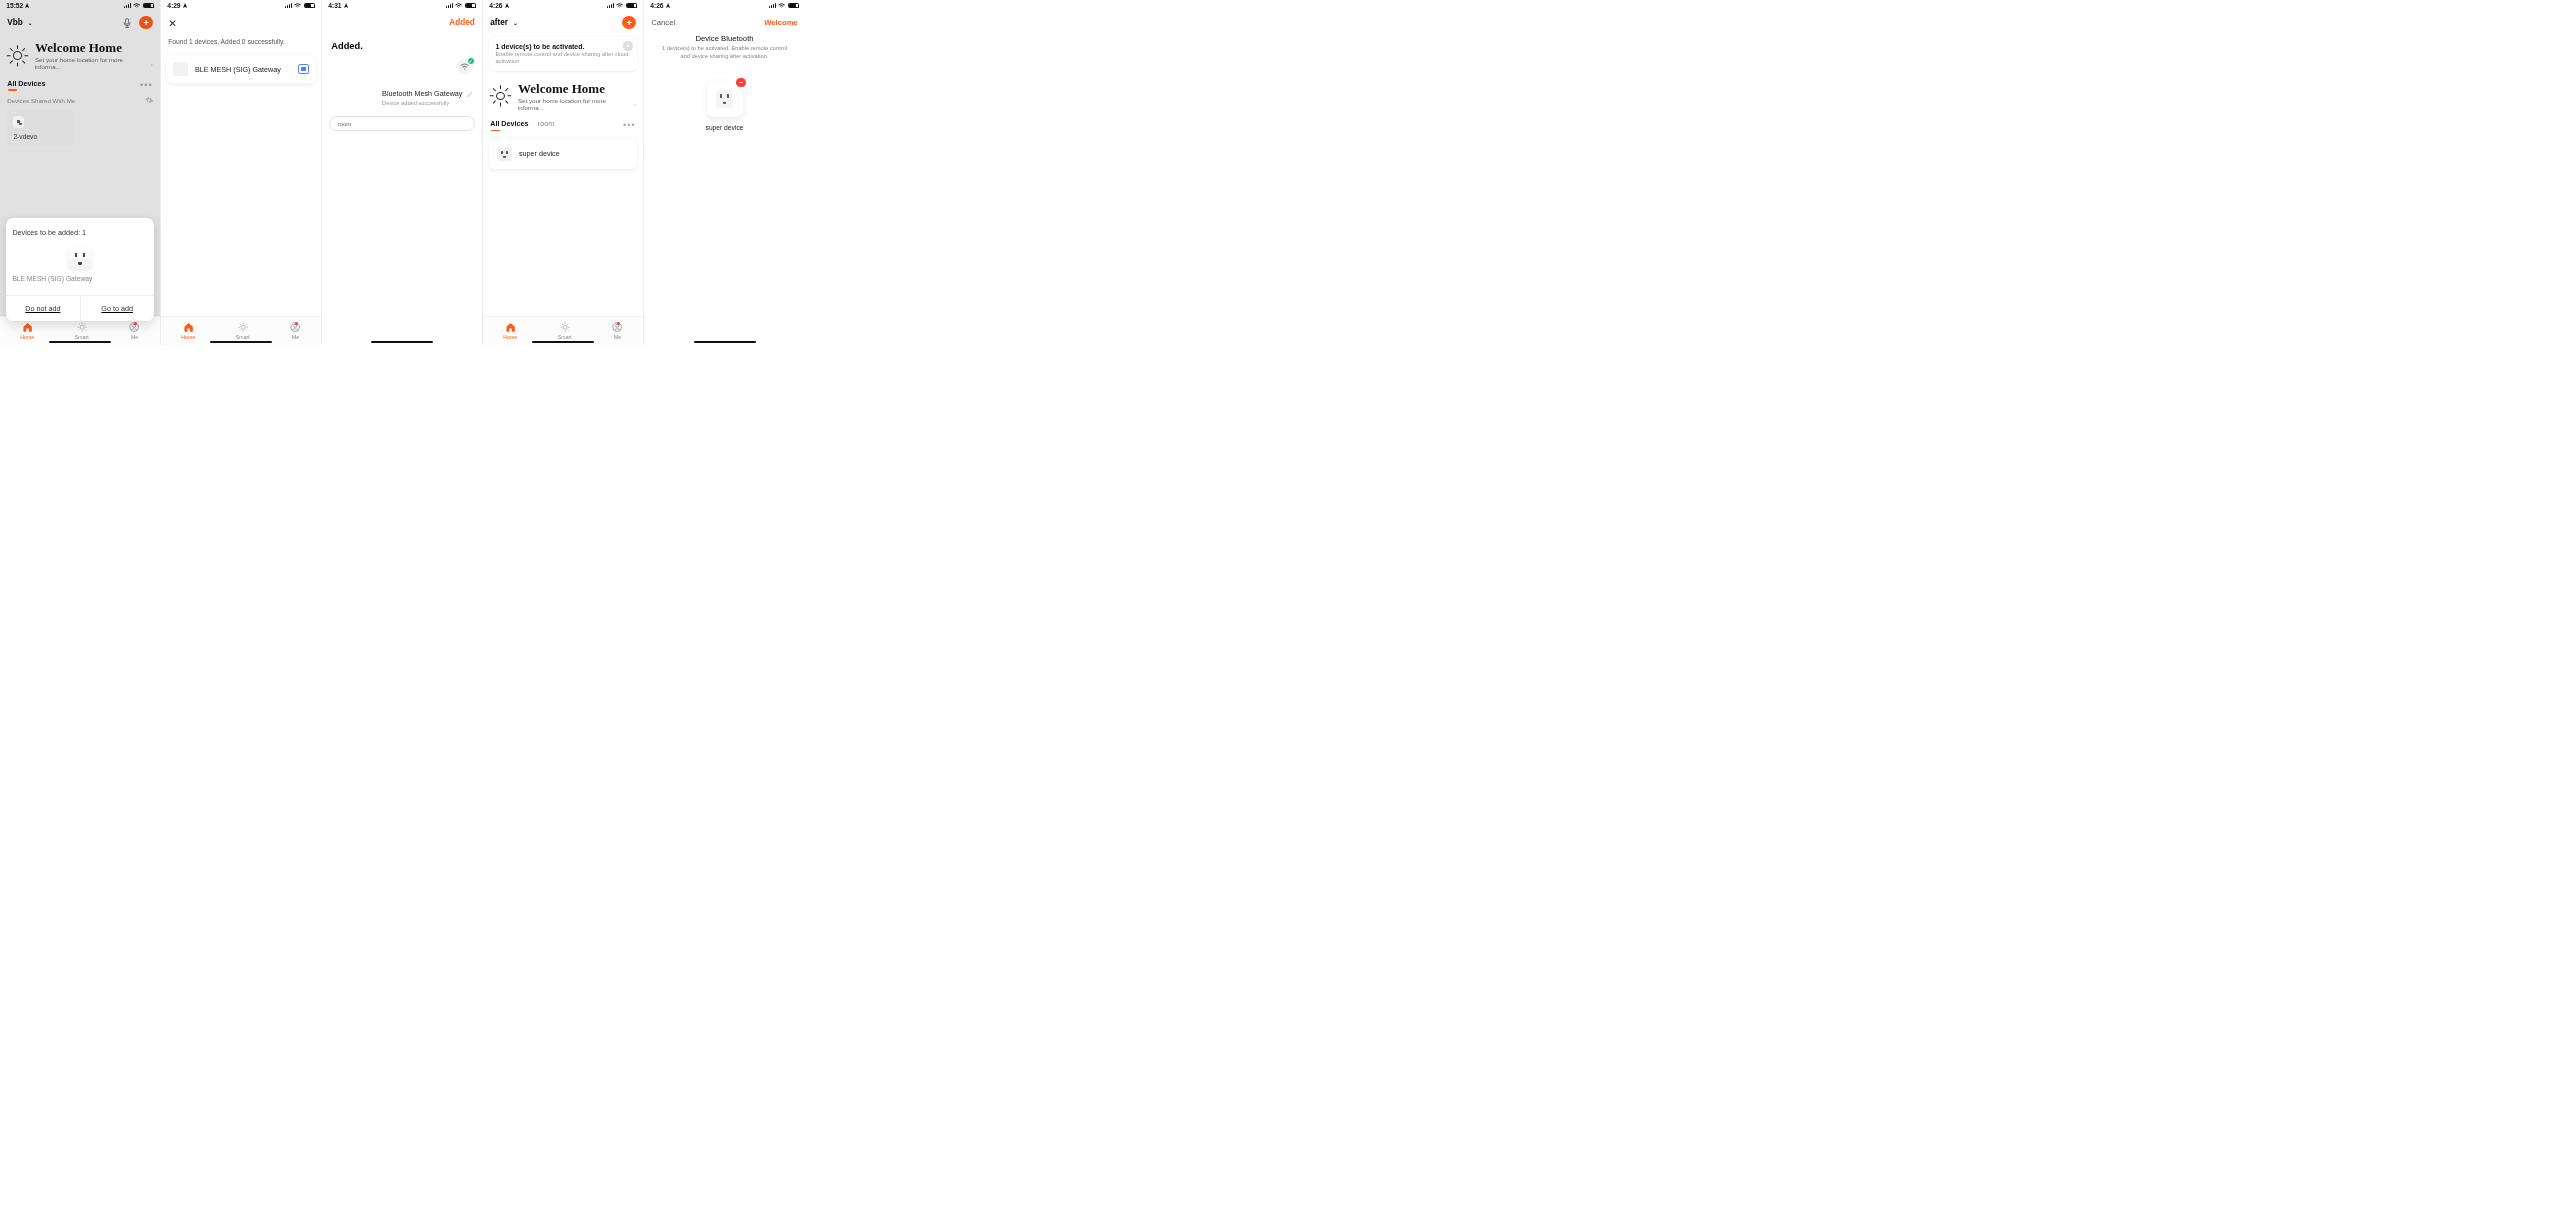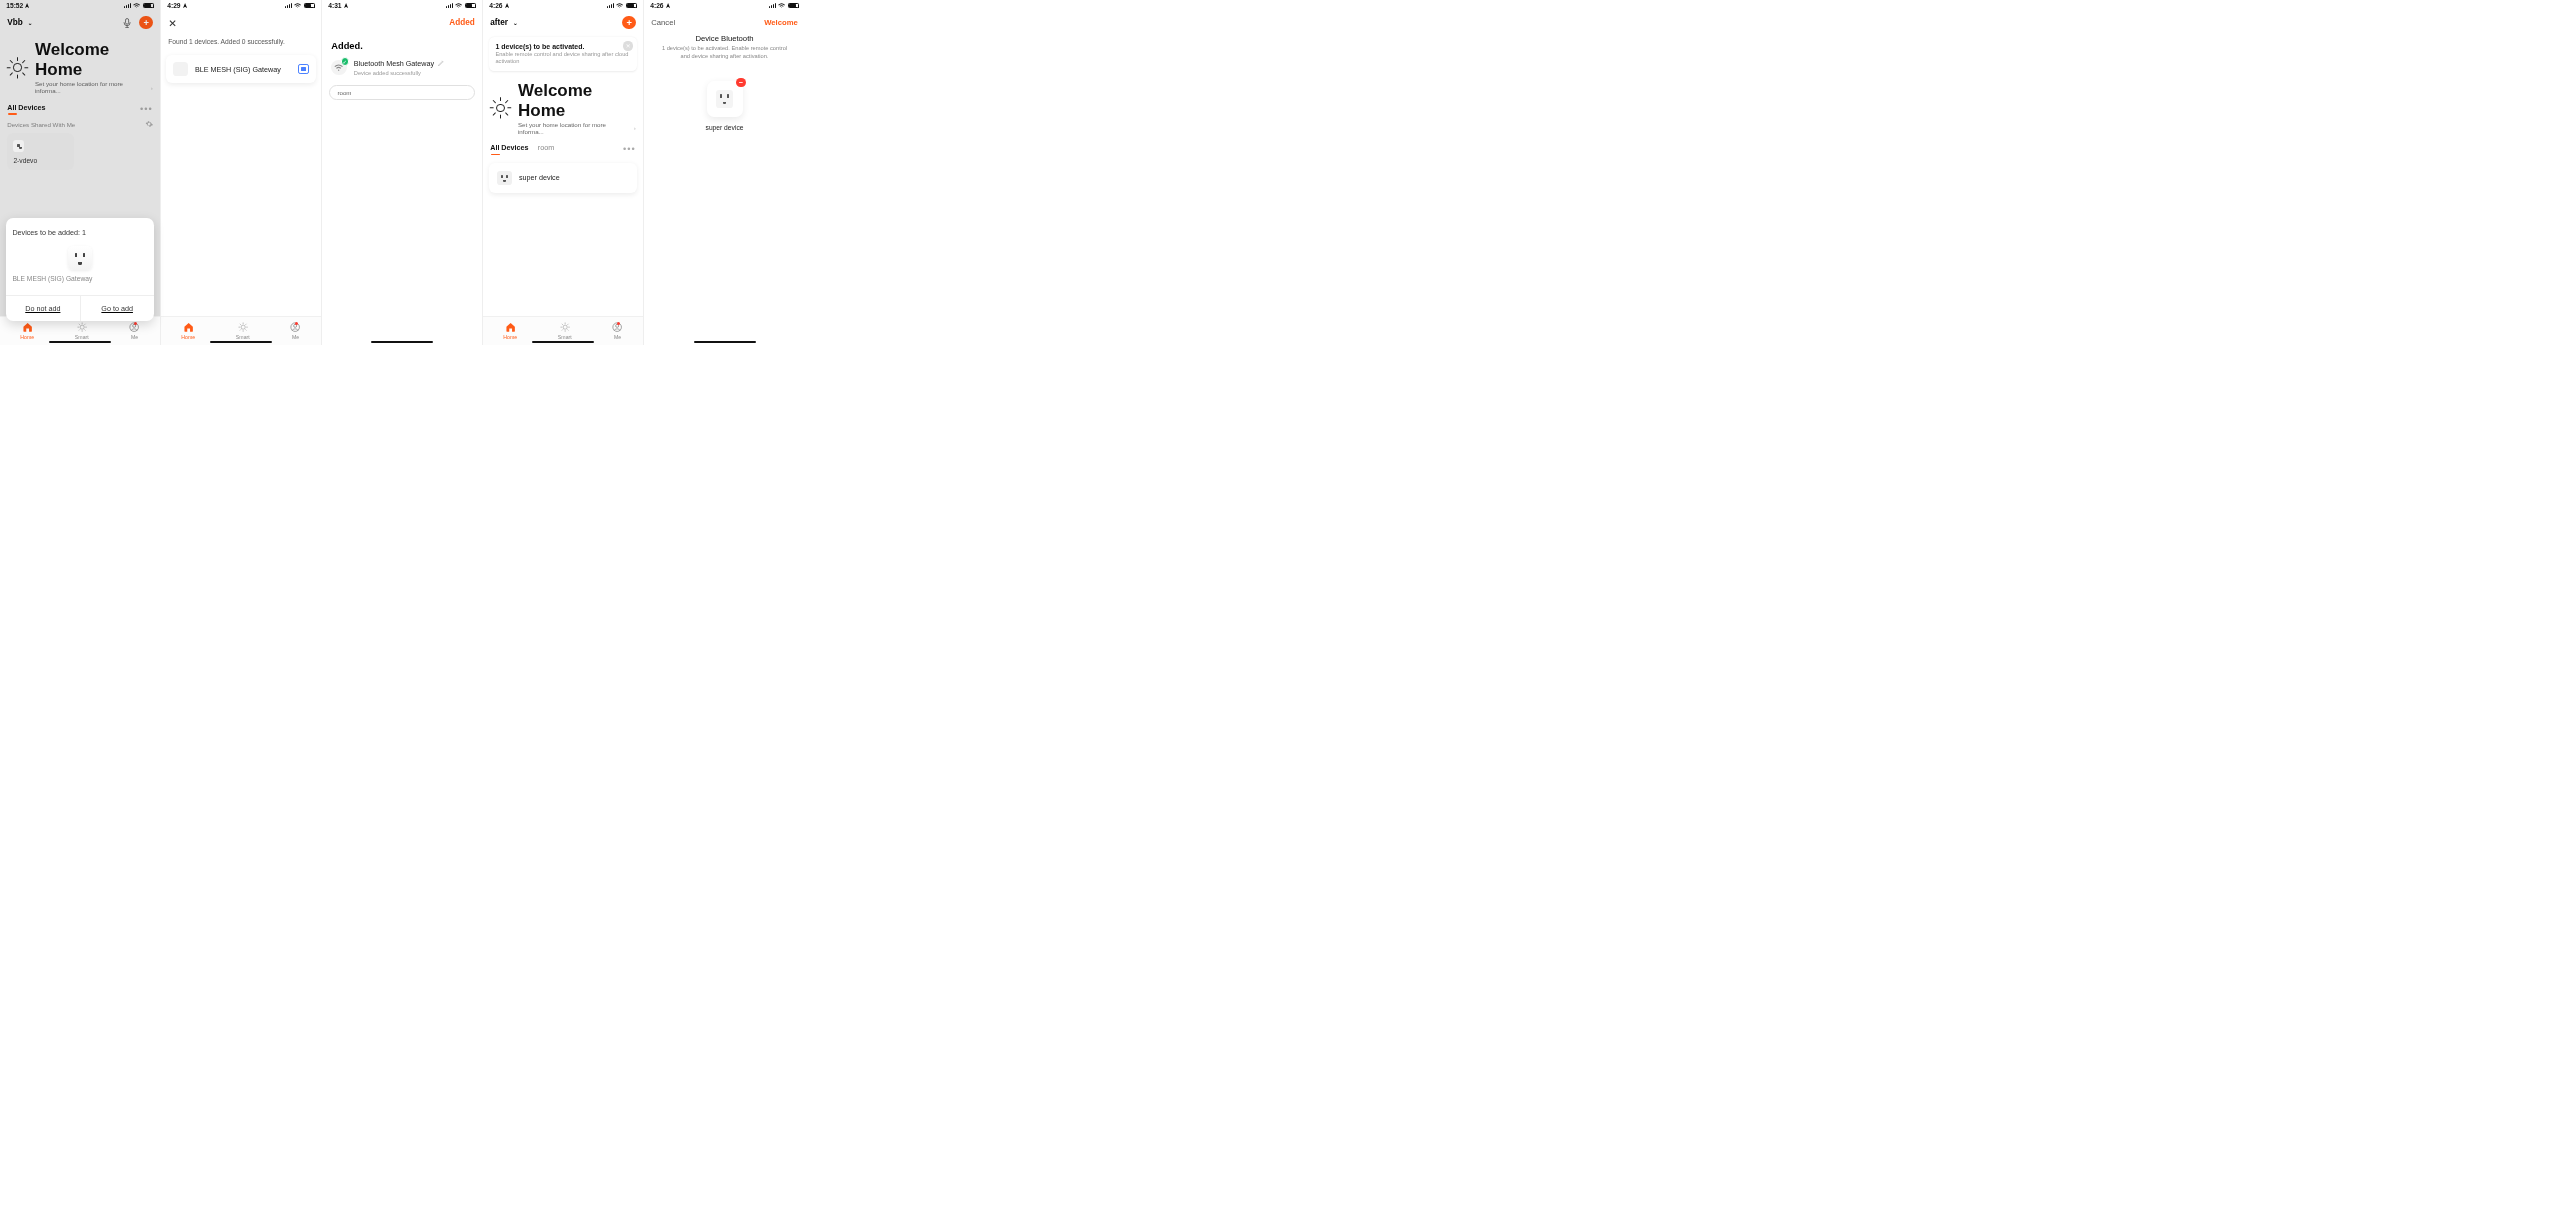--- a/index.html
+++ b/index.html
@@ -74,21 +74,21 @@
   .close-x { font-size:10.3px; color:#333; cursor:pointer; }
   .done-link { color:#ff5b17; font-weight:600; cursor:pointer; }
 
   
   .welcome { display:flex; gap:7.2px; padding:6.2px 7.2px 3.1px; align-items:center; }
   .sun {
     width:20.6px; height:20.6px; position:relative; flex-shrink:0;
   }
   .sun .core { width:8.2px; height:8.2px; border:1px solid #222; border-radius:50%; position:absolute; left:6.2px; top:6.2px; }
   .sun .ray { position:absolute; width:1px; height:4.1px; background:#222; left:9.8px; top:-0.5px; transform-origin:50% 10.8px; border-radius:0.5px;}
-  .wel-title { font-size:17px; font-weight:800; color:#111; }
+  .wel-title { font-size:13px; font-weight:800; color:#111;font-family:Liberation Serif, serif; }
   .wel-sub { font-size:6.2px; color:#666; display:flex; align-items:center; gap:2.1px; }
   .wel-sub .chv { color:#bbb; }
 
   
   .banner {
     margin:3.1px 6.2px 0; background:#fff; border-radius:5.2px; box-shadow:0 0.5px 2.1px rgba(0,0,0,0.08);
     padding:5.2px 6.2px; position:relative;
   }
   .banner .bt { font-weight:700; font-size:7px; color:#111; }
   .banner .bs { font-size:5.7px; color:#999; margin-top:1px; line-height:1.3; }
@@ -177,21 +177,21 @@
   .s2-card .sq { width:14.4px; height:14.4px; border-radius:3.6px; background:#f2f2f2; }
   .s2-card .nm { flex:1; font-size:7.2px; color:#222; }
   .s2-card .wifi-ic {
     width:10.3px; height:10.3px; border:0.8px solid #4a80ff; border-radius:2.1px;
     display:flex; align-items:center; justify-content:center; position:relative;
   }
   .s2-card .wifi-ic::after { content:""; width:4.1px; height:4.1px; background:#4a80ff; border-radius:0.5px;}
 
   
   .s3-title { padding:7.2px 9.3px 2.1px; font-size:9.3px; font-weight:700; }
-  .s3-row { display:flex; gap:7px; padding:5.2px 9.3px; align-items:center; }
+  .s3-row { display:flex; gap:15px; padding:5.2px 9.3px; align-items:flex-end;flex-direction:column; }
   .s3-row .ricon {
     width:15.5px; height:15.5px; border-radius:50%; background:#f3f3f3;
     display:flex; align-items:center; justify-content:center; position:relative; flex-shrink:0;
   }
   .s3-row .check {
     position:absolute; top:-2.1px; right:-2.1px; width:8.2px; height:8.2px; background:#1abc6b;
     border-radius:50%; border:1px solid #fff; display:flex; align-items:center; justify-content:center;
     color:#fff; font-size:5.2px;
   }
   .s3-row .rtitle { font-size:7.2px; color:#222; display:flex; align-items:center; gap:4.1px; }

